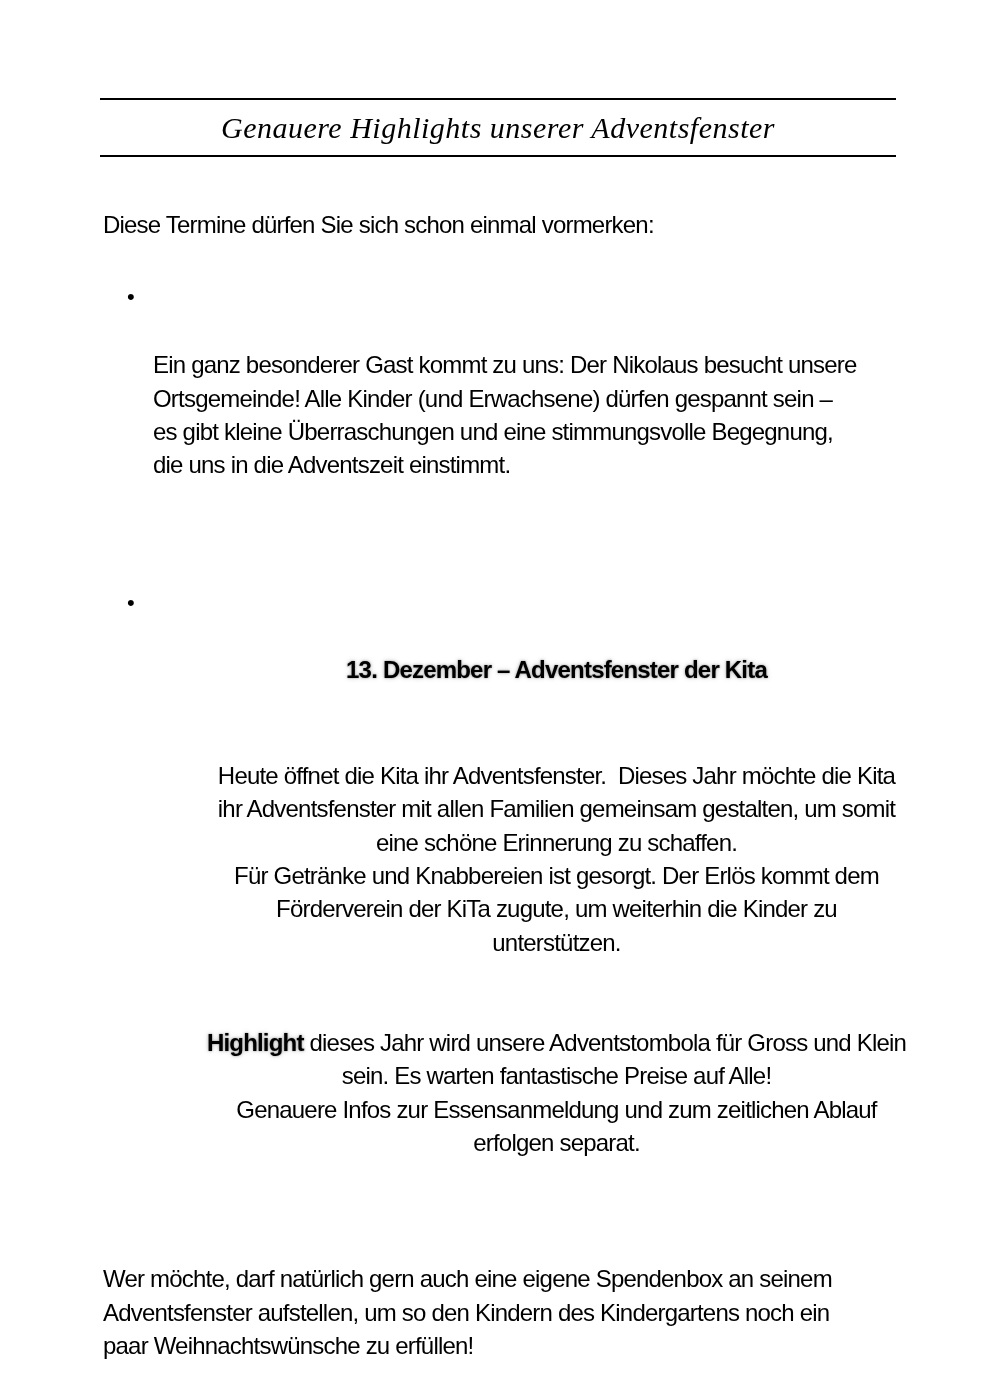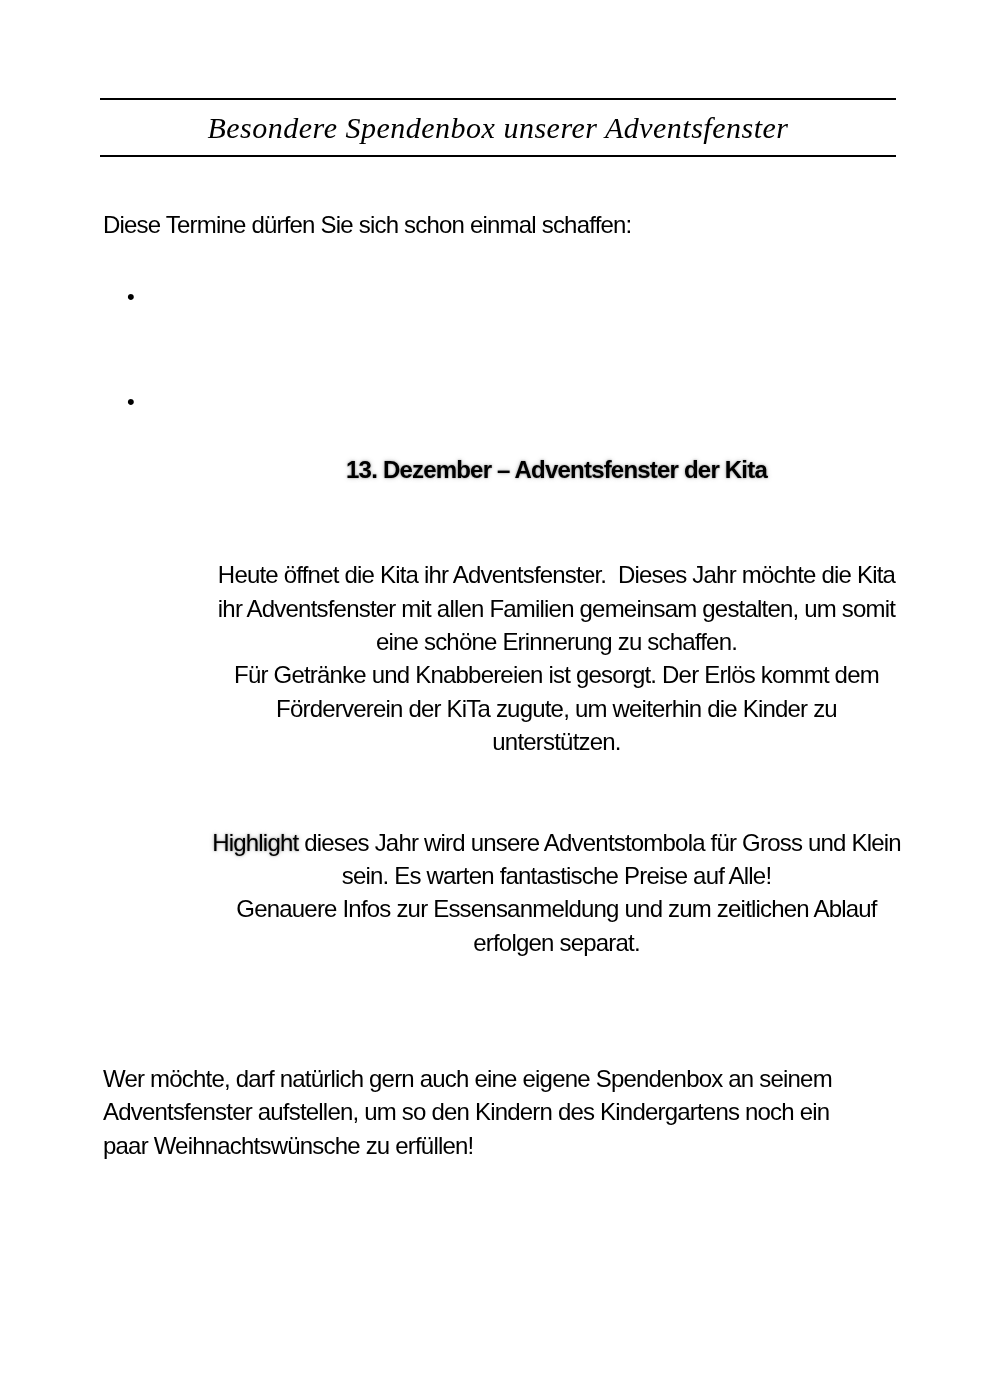--- a/index.html
+++ b/index.html
@@ -63,39 +63,43 @@
     left: 24px;
     top: -1px;
     font-size: 22px;
   }
   .bullet-heading {
     font-weight: bold;
     margin-bottom: 5px;
     text-shadow: 0 0 2px rgba(70,70,70,0.55), 0 0 5px rgba(70,70,70,0.28);
   }
   .bold-glow {
-    font-weight: normal;
+    font-weight: bold;
     text-shadow: 0 0 2px rgba(70,70,70,0.55), 0 0 5px rgba(70,70,70,0.28);
   }
   .para-spendenbox { margin-top: 36px; }
 </style>
 </head>
 <body>
 
 <div class="page">
 
   <div class="title-block">
-    <div class="title">Besondere Spendenbox unserer Adventsfenster</div>
+    <div class="title">Genauere Highlights unserer Adventsfenster</div>
   </div>
 
-  <p class="bodytext intro">Diese Termine dürfen Sie sich schon einmal schaffen:</p>
+  <p class="bodytext intro">Diese Termine dürfen Sie sich schon einmal vormerken:</p>
 
   <ul class="bullets">
 
     <li class="bullet bodytext">
+      <div class="bullet-body">Ein ganz besonderer Gast kommt zu uns: Der Nikolaus besucht unsere
+Ortsgemeinde! Alle Kinder (und Erwachsene) dürfen gespannt sein –
+es gibt kleine Überraschungen und eine stimmungsvolle Begegnung,
+die uns in die Adventszeit einstimmt.</div>
     </li>
 
     <li class="bullet bodytext">
       <div class="bullet-heading">13. Dezember – Adventsfenster der Kita</div>
       <div class="bullet-body">Heute öffnet die Kita ihr Adventsfenster.&nbsp; Dieses Jahr möchte die Kita
 ihr Adventsfenster mit allen Familien gemeinsam gestalten, um somit
 eine schöne Erinnerung zu schaffen.
 Für Getränke und Knabbereien ist gesorgt. Der Erlös kommt dem
 Förderverein der KiTa zugute, um weiterhin die Kinder zu
 unterstützen.</div>

